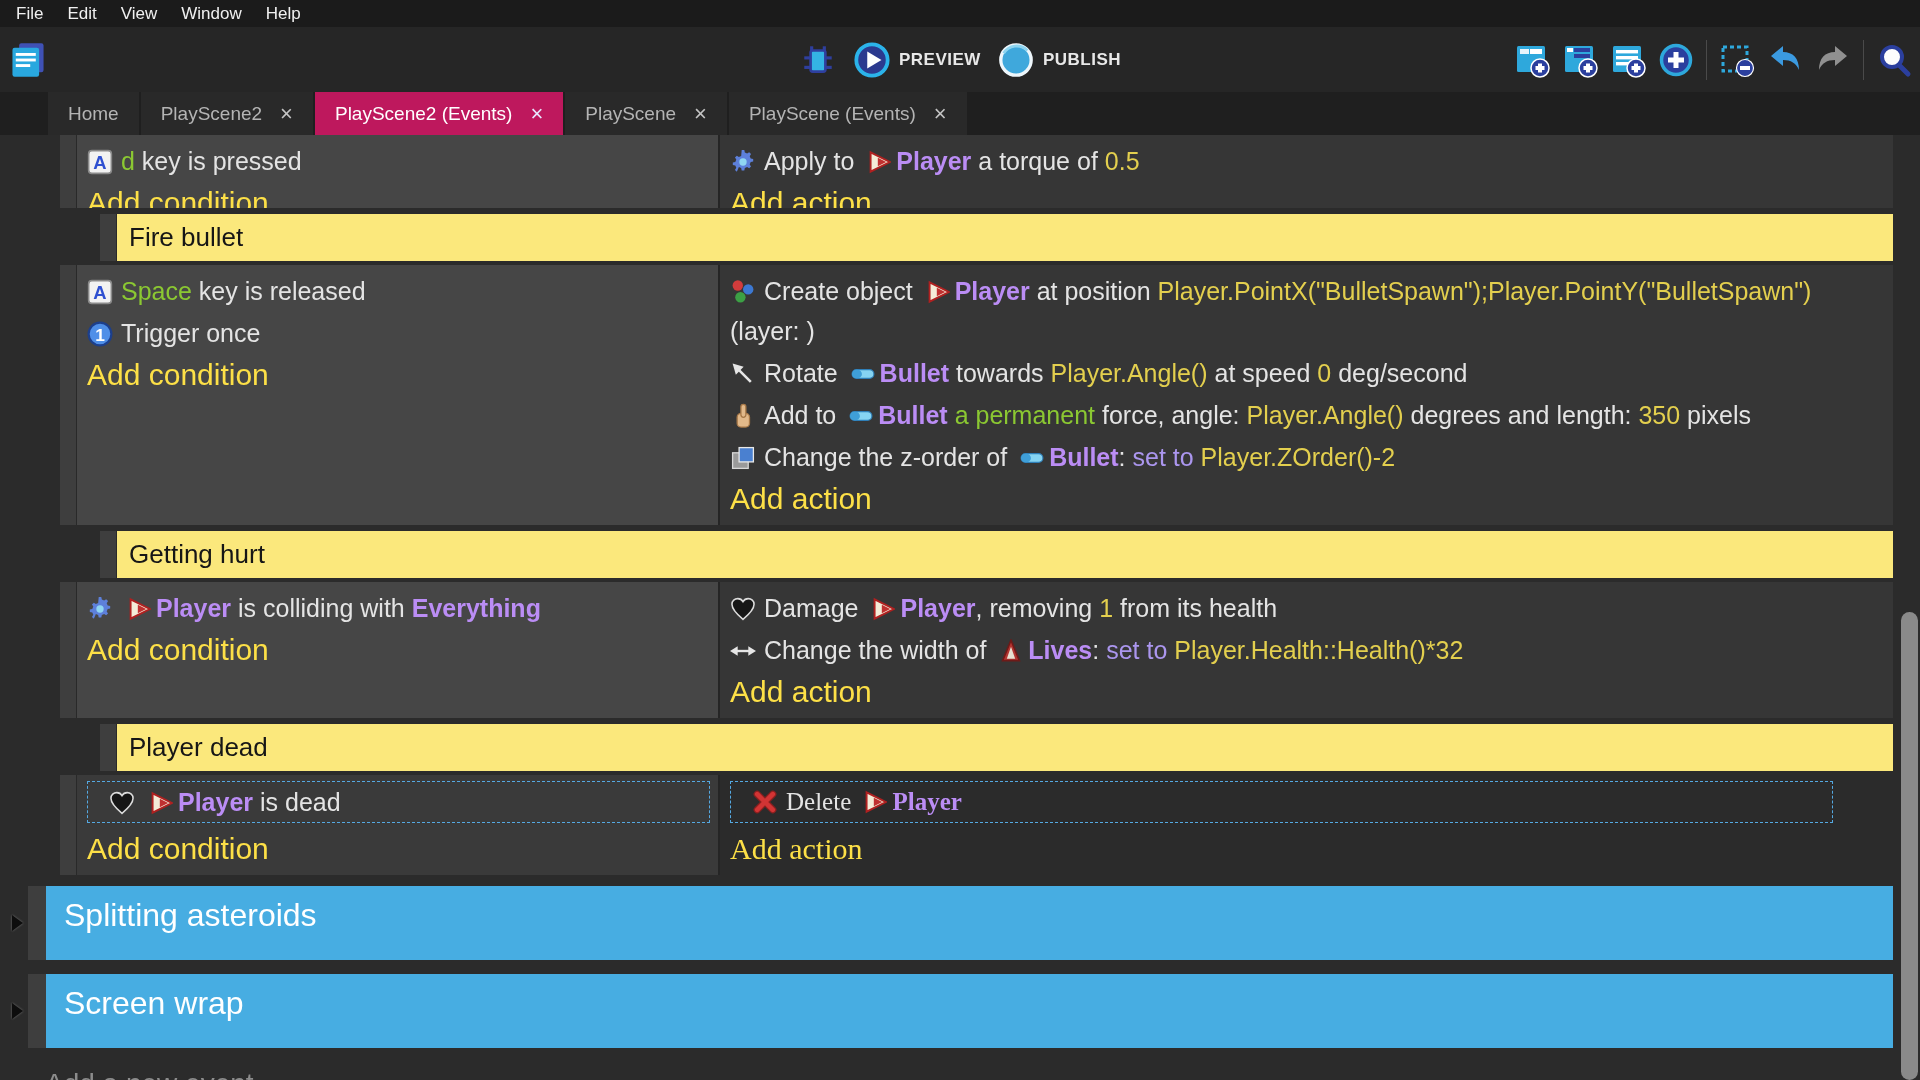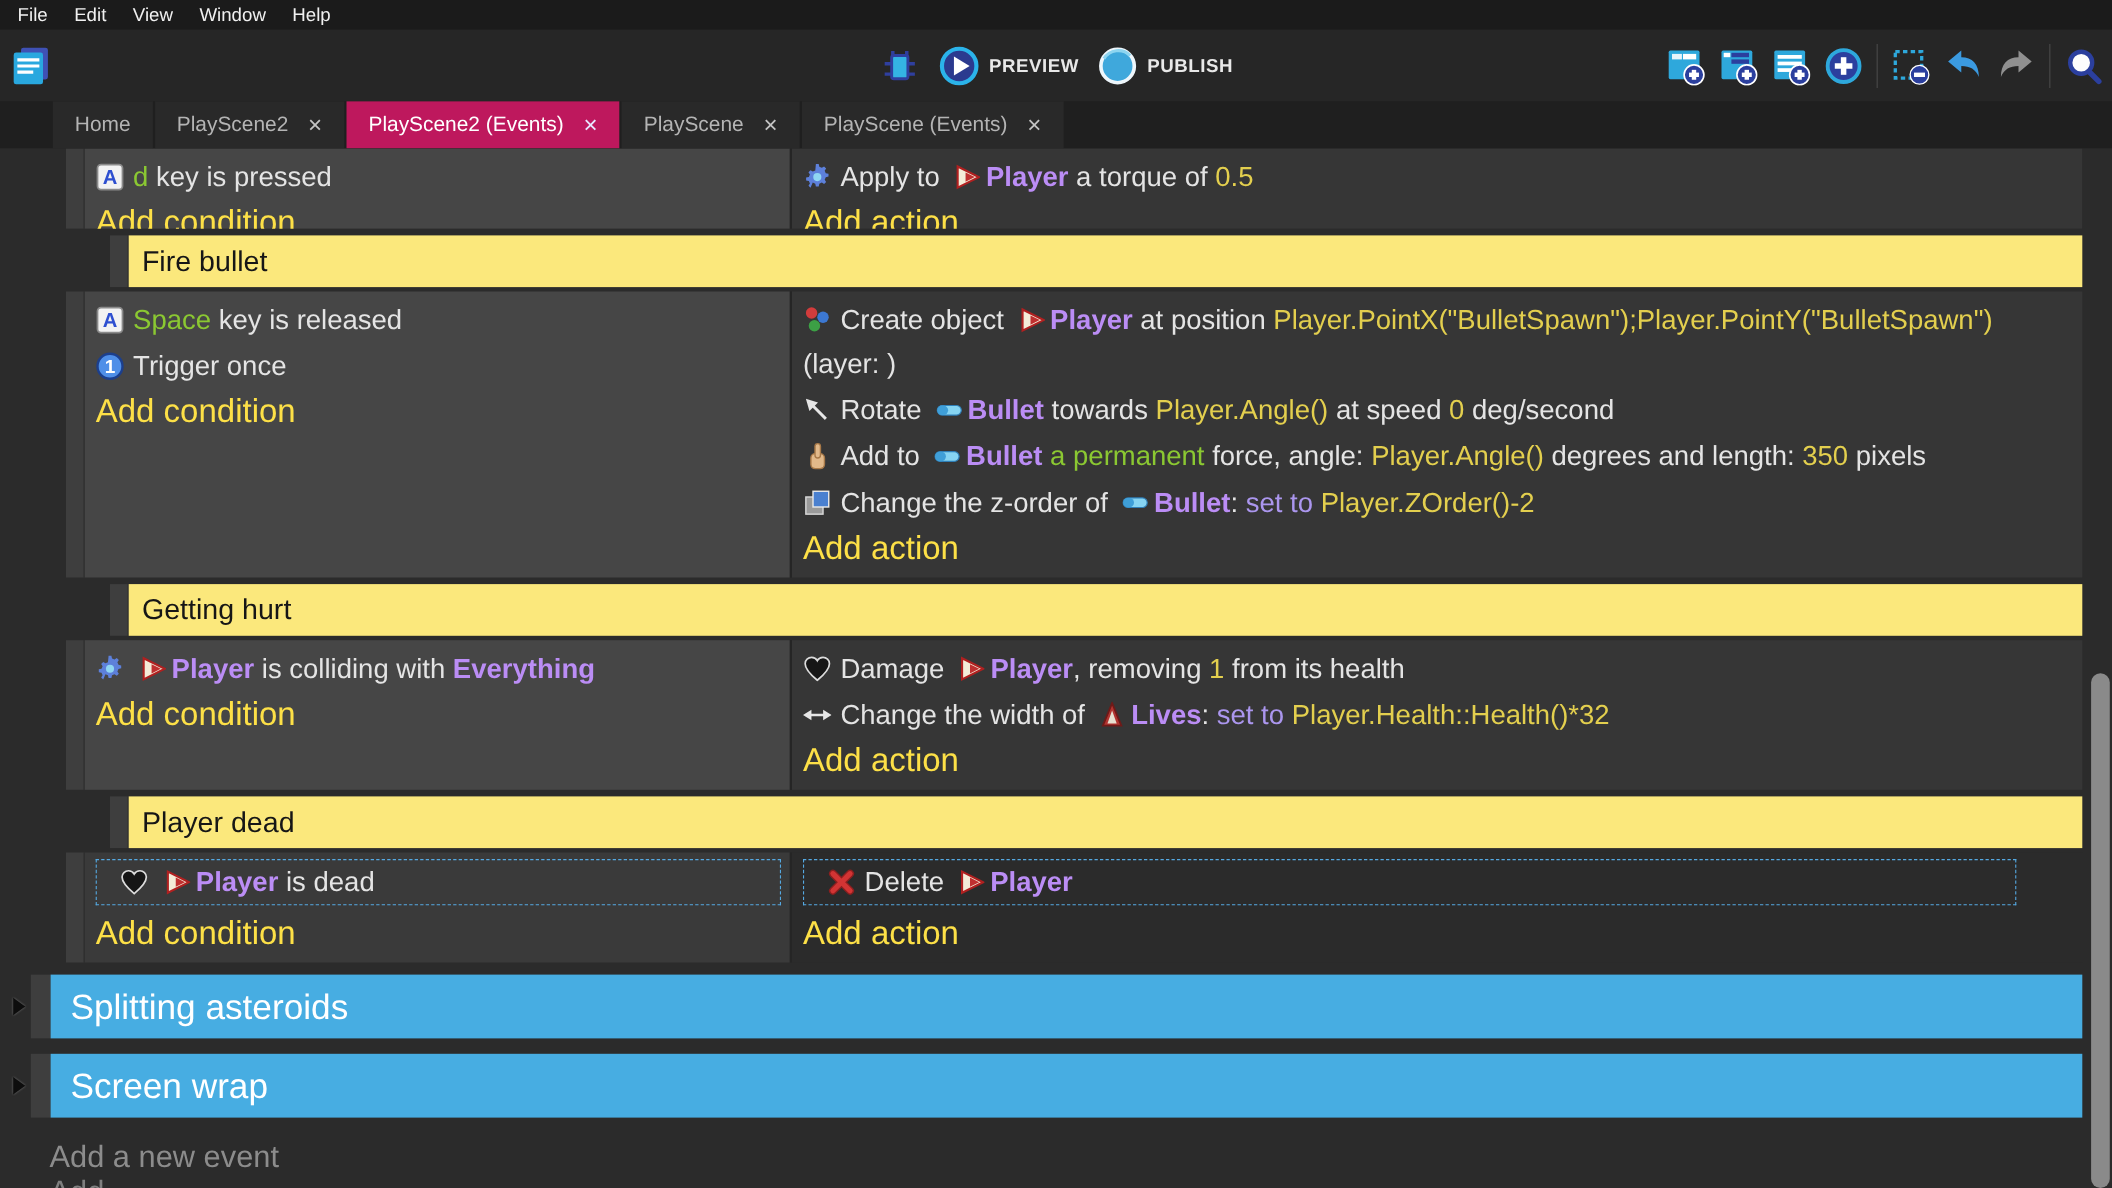--- a/index.html
+++ b/index.html
@@ -31,40 +31,40 @@
   
   .events-area { position:absolute; top:135px; left:0; right:0; bottom:0; background:#2b2b2b; overflow:hidden; }
 
   .event-row { display:flex; margin:0 27px 6px 60px; }
   .event-row.clipped { height:73px; overflow:hidden; }
   .drag-strip { width:17px; background:#3e3e3e; border-right:1px solid #292929; flex:none; }
   .cond-cell { width:641px; flex:none; background:#464646; padding:6px 8px 6px 10px; }
   .cell-divider { width:2px; background:#252525; flex:none; }
   .act-cell { flex:1; background:#363636; padding:6px 60px 6px 10px; }
   .event-row.selected .cond-cell { background:#3a3a3a; }
-  .event-row.selected .act-cell { background:#2b2b2b; }
+  .event-row.selected .act-cell { background:#2b2b2b;font-family:Liberation Serif, serif; }
 
   .instruction { font-size:25px; line-height:40px; color:#e4e4e4; margin-bottom:2px; cursor:pointer; }
   .placeholder { font-size:30px; line-height:40px; color:#fde047; margin-top:2px; cursor:pointer; }
   .sel-box { border:1px dashed #55a9e2; margin:0 0 6px 0; padding:0 21px; }
 
   .seg-plain  { color:#e4e4e4; }
   .seg-object { color:#bb8df5; font-weight:bold; }
   .seg-expr   { color:#e3cf4e; }
   .seg-key    { color:#8bc832; }
   .seg-op     { color:#ab96ee; }
 
   .ins-icon  { display:inline-block; width:26px; height:26px; margin-right:8px; vertical-align:-5px; }
   .inline-obj{ display:inline-block; width:24px; height:24px; margin:0 5px 0 6px; vertical-align:-4px; }
   .ins-icon svg, .inline-obj svg { width:100%; height:100%; display:block; }
 
   .comment-row { display:flex; margin:0 27px 4px 60px;padding-left:40px; }
   .comment-body { flex:1; background:#fbe87c; color:#161616; font-size:26px; padding:8px 0 8px 12px; cursor:text; }
 
-  .group-row { position:relative; height:58px; margin:0 27px 14px 0; }
+  .group-row { position:relative; height:74px; margin:0 27px 14px 0; }
   .group-row.first { margin-top:11px; }
   .group-fold { position:absolute; left:12px; top:50%; transform:translateY(-50%);
                 width:0; height:0; border-left:11px solid #0d0d0d; border-top:8px solid transparent;
                 border-bottom:8px solid transparent; filter:drop-shadow(0 0 1px #777); cursor:pointer; }
   .group-strip { position:absolute; left:28px; top:0; bottom:0; width:18px; background:#3e3e3e; }
   .group-bar { position:absolute; left:46px; right:0; top:0; bottom:0; background:#47ade2;
                color:#fff; font-size:32px; line-height:58px; padding-left:18px; cursor:pointer; }
 
   .sheet-footer { display:flex; justify-content:flex-start; padding:6px 30px 0 45px;flex-direction:column; }
   .footer-add-event { color:#8c8c8c; font-size:28px; cursor:pointer; }

